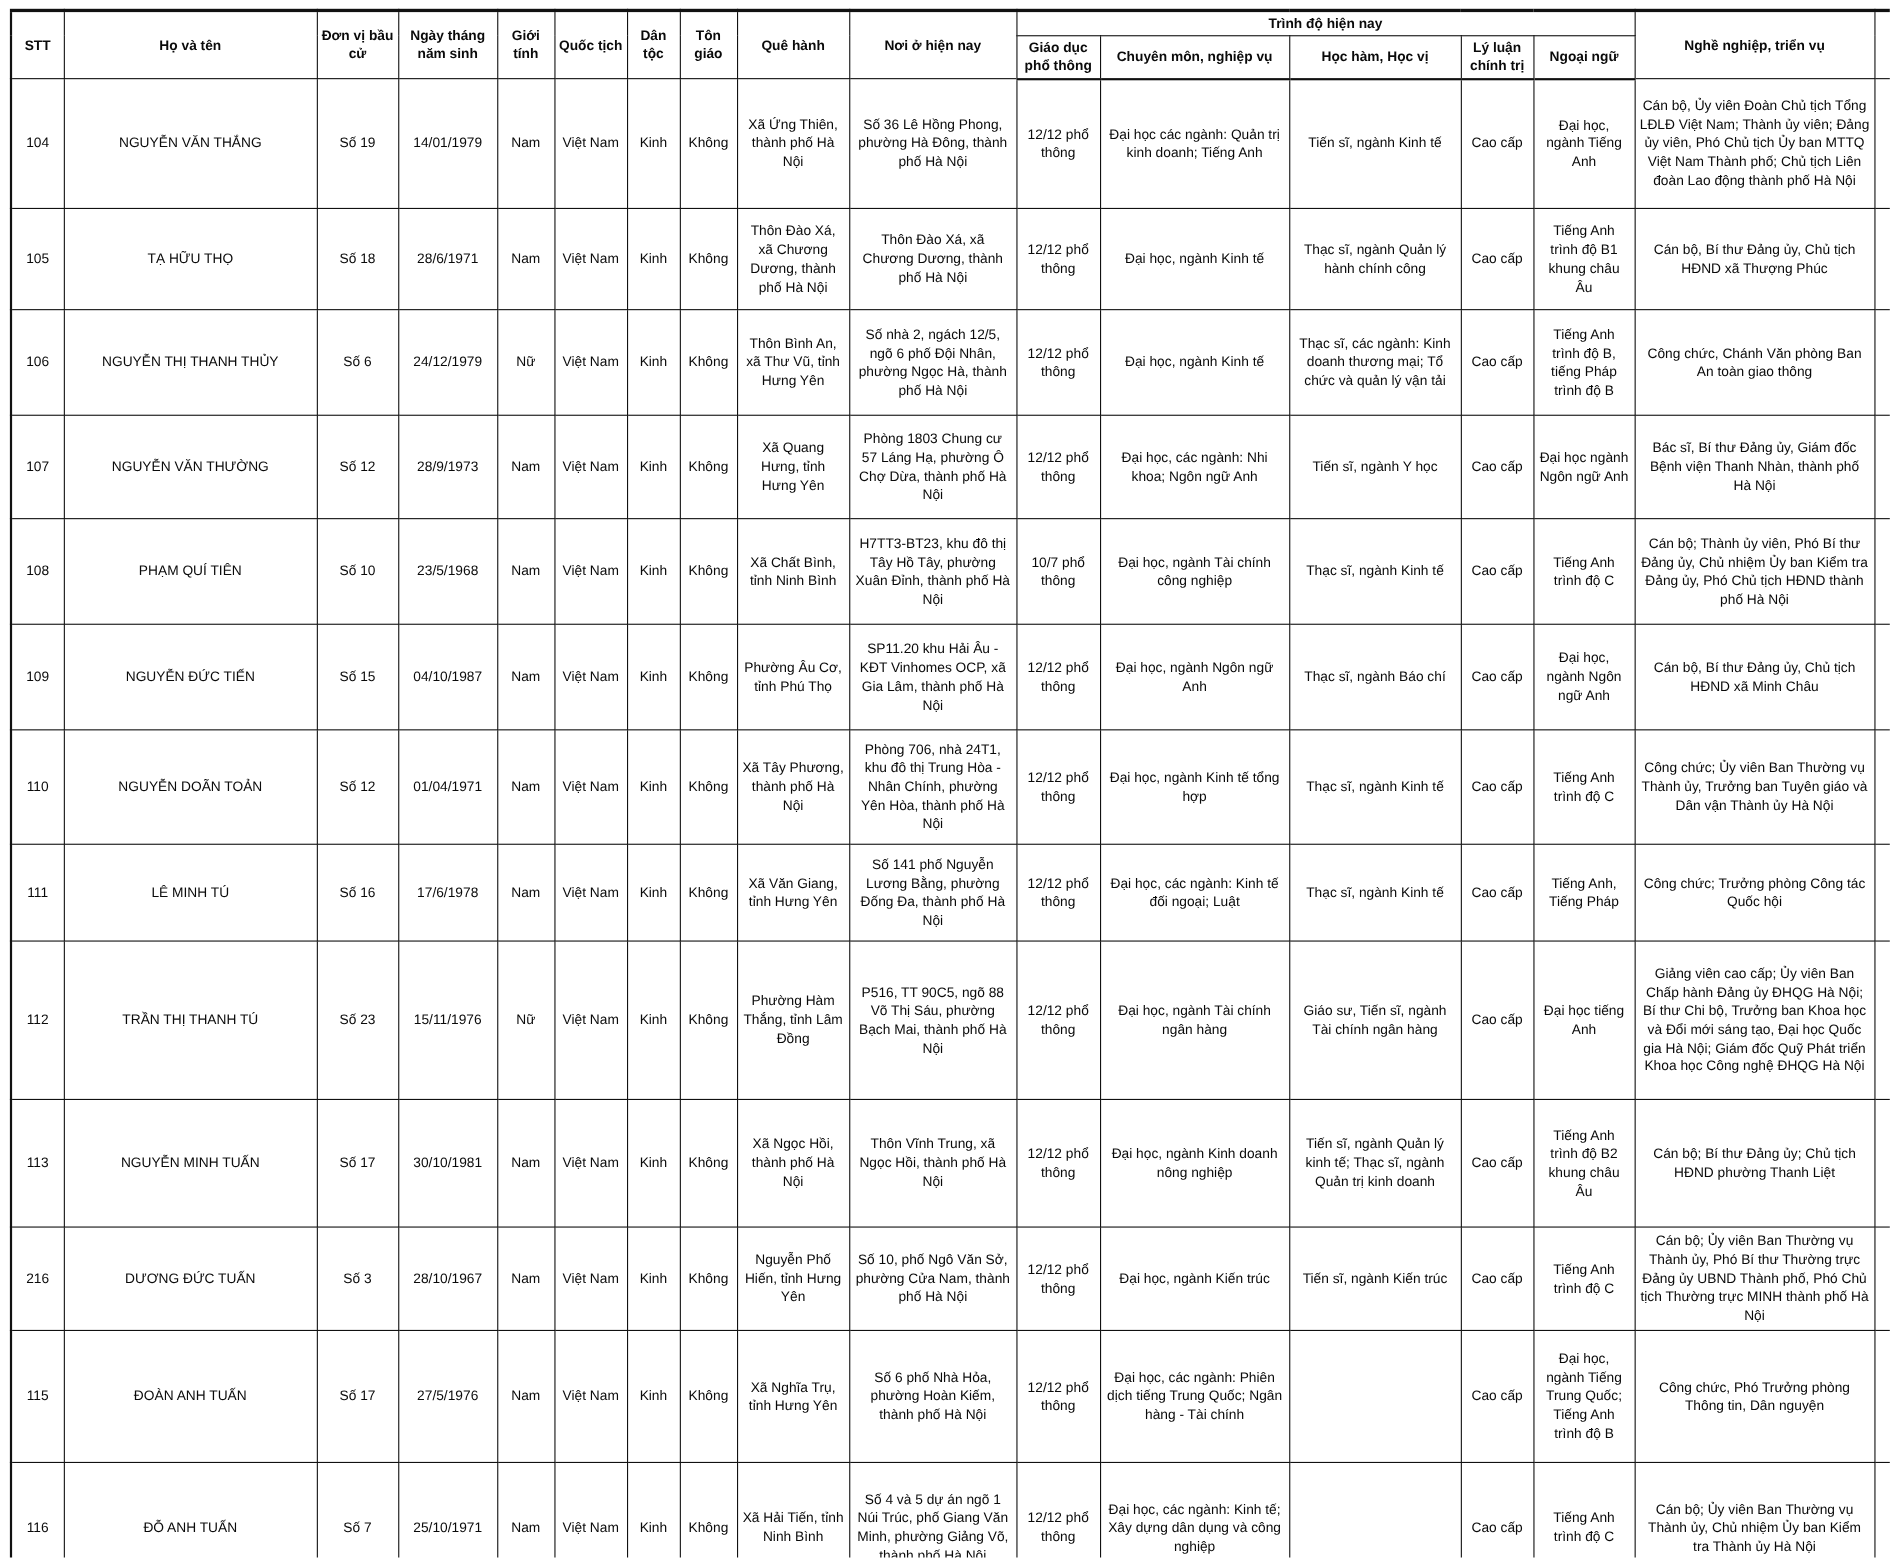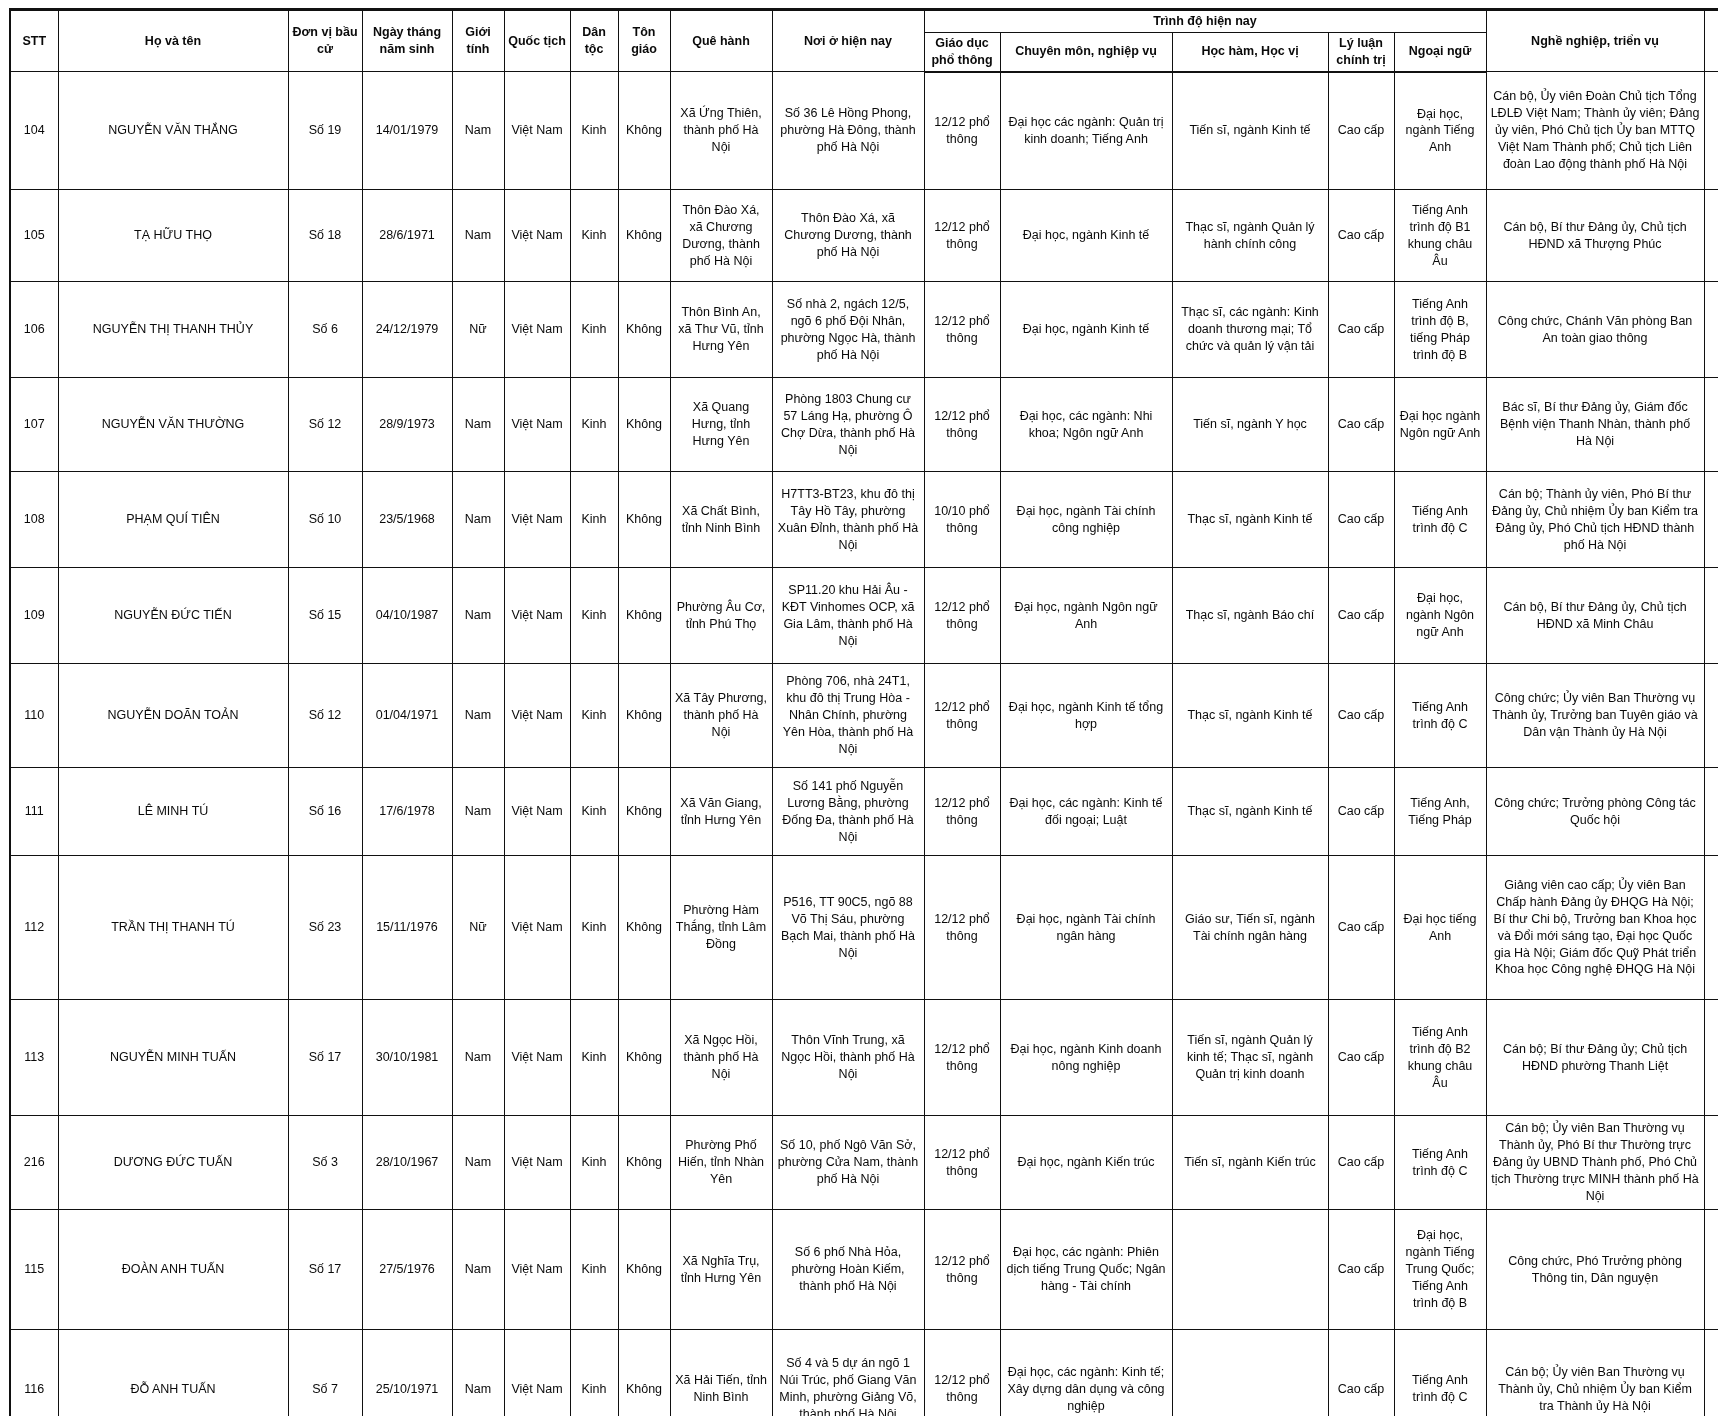--- a/index.html
+++ b/index.html
@@ -197,21 +197,21 @@
           <td class="cell-stt">108</td>
           <td class="cell-name">PHẠM QUÍ TIÊN</td>
           <td class="cell-unit">Số 10</td>
           <td class="cell-dob">23/5/1968</td>
           <td class="cell-gender">Nam</td>
           <td class="cell-nationality">Việt Nam</td>
           <td class="cell-ethnicity">Kinh</td>
           <td class="cell-religion">Không</td>
           <td class="cell-hometown">Xã Chất Bình, tỉnh Ninh Bình</td>
           <td class="cell-residence">H7TT3-BT23, khu đô thị Tây Hồ Tây, phường Xuân Đỉnh, thành phố Hà Nội</td>
-          <td class="cell-education">10/10 phổ thông</td>
+          <td class="cell-education">10/7 phổ thông</td>
           <td class="cell-specialty">Đại học, ngành Tài chính công nghiệp</td>
           <td class="cell-degree">Thạc sĩ, ngành Kinh tế</td>
           <td class="cell-politics">Cao cấp</td>
           <td class="cell-language">Tiếng Anh trình độ C</td>
           <td class="cell-occupation">Cán bộ; Thành ủy viên, Phó Bí thư Đảng ủy, Chủ nhiệm Ủy ban Kiểm tra Đảng ủy, Phó Chủ tịch HĐND thành phố Hà Nội</td>
           <td class="cell-fragment">H</td>
         </tr>
         <tr style="height: 96px;">
           <td class="cell-stt">109</td>
           <td class="cell-name">NGUYỄN ĐỨC TIẾN</td>
@@ -309,21 +309,21 @@
         </tr>
         <tr style="height: 94px;">
           <td class="cell-stt">216</td>
           <td class="cell-name">DƯƠNG ĐỨC TUẤN</td>
           <td class="cell-unit">Số 3</td>
           <td class="cell-dob">28/10/1967</td>
           <td class="cell-gender">Nam</td>
           <td class="cell-nationality">Việt Nam</td>
           <td class="cell-ethnicity">Kinh</td>
           <td class="cell-religion">Không</td>
-          <td class="cell-hometown">Phường Phố Hiến, tỉnh Nhàn Yên</td>
+          <td class="cell-hometown">Nguyễn Phố Hiến, tỉnh Hưng Yên</td>
           <td class="cell-residence">Số 10, phố Ngô Văn Sở, phường Cửa Nam, thành phố Hà Nội</td>
           <td class="cell-education">12/12 phổ thông</td>
           <td class="cell-specialty">Đại học, ngành Kiến trúc</td>
           <td class="cell-degree">Tiến sĩ, ngành Kiến trúc</td>
           <td class="cell-politics">Cao cấp</td>
           <td class="cell-language">Tiếng Anh trình độ C</td>
           <td class="cell-occupation">Cán bộ; Ủy viên Ban Thường vụ Thành ủy, Phó Bí thư Thường trực Đảng ủy UBND Thành phố, Phó Chủ tịch Thường trực MINH thành phố Hà Nội</td>
           <td class="cell-fragment"></td>
         </tr>
         <tr style="height: 120px;">

